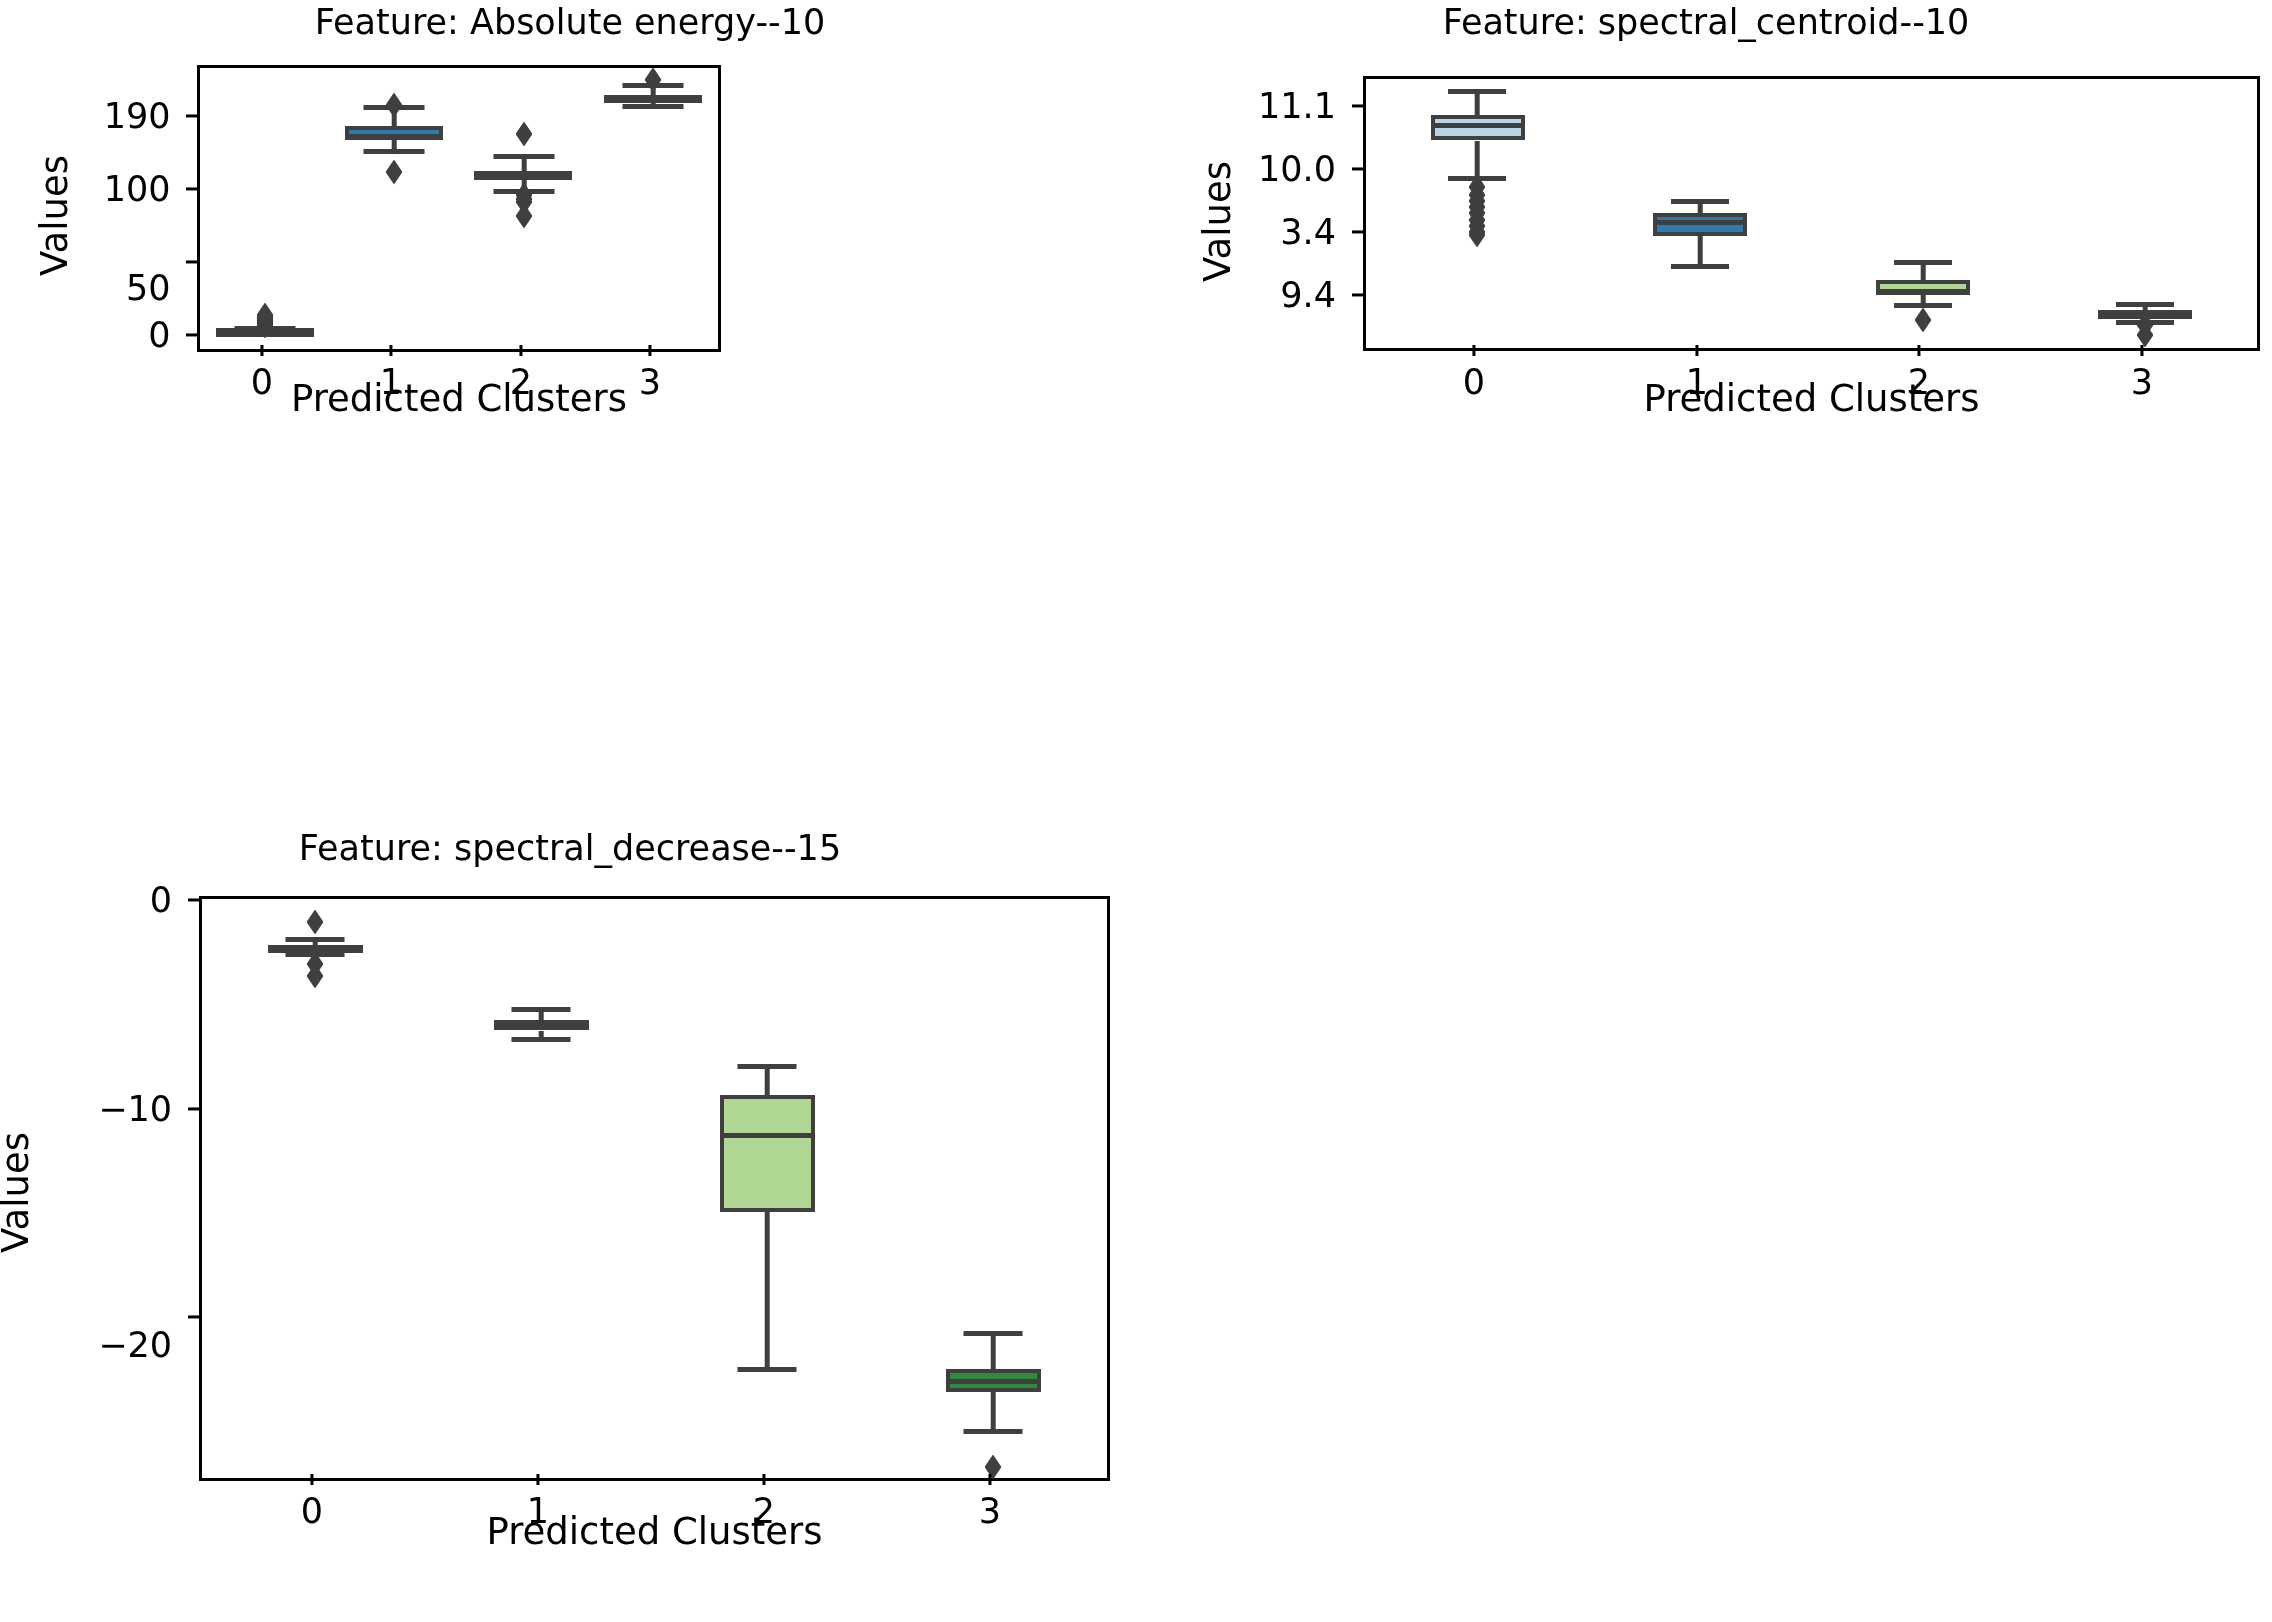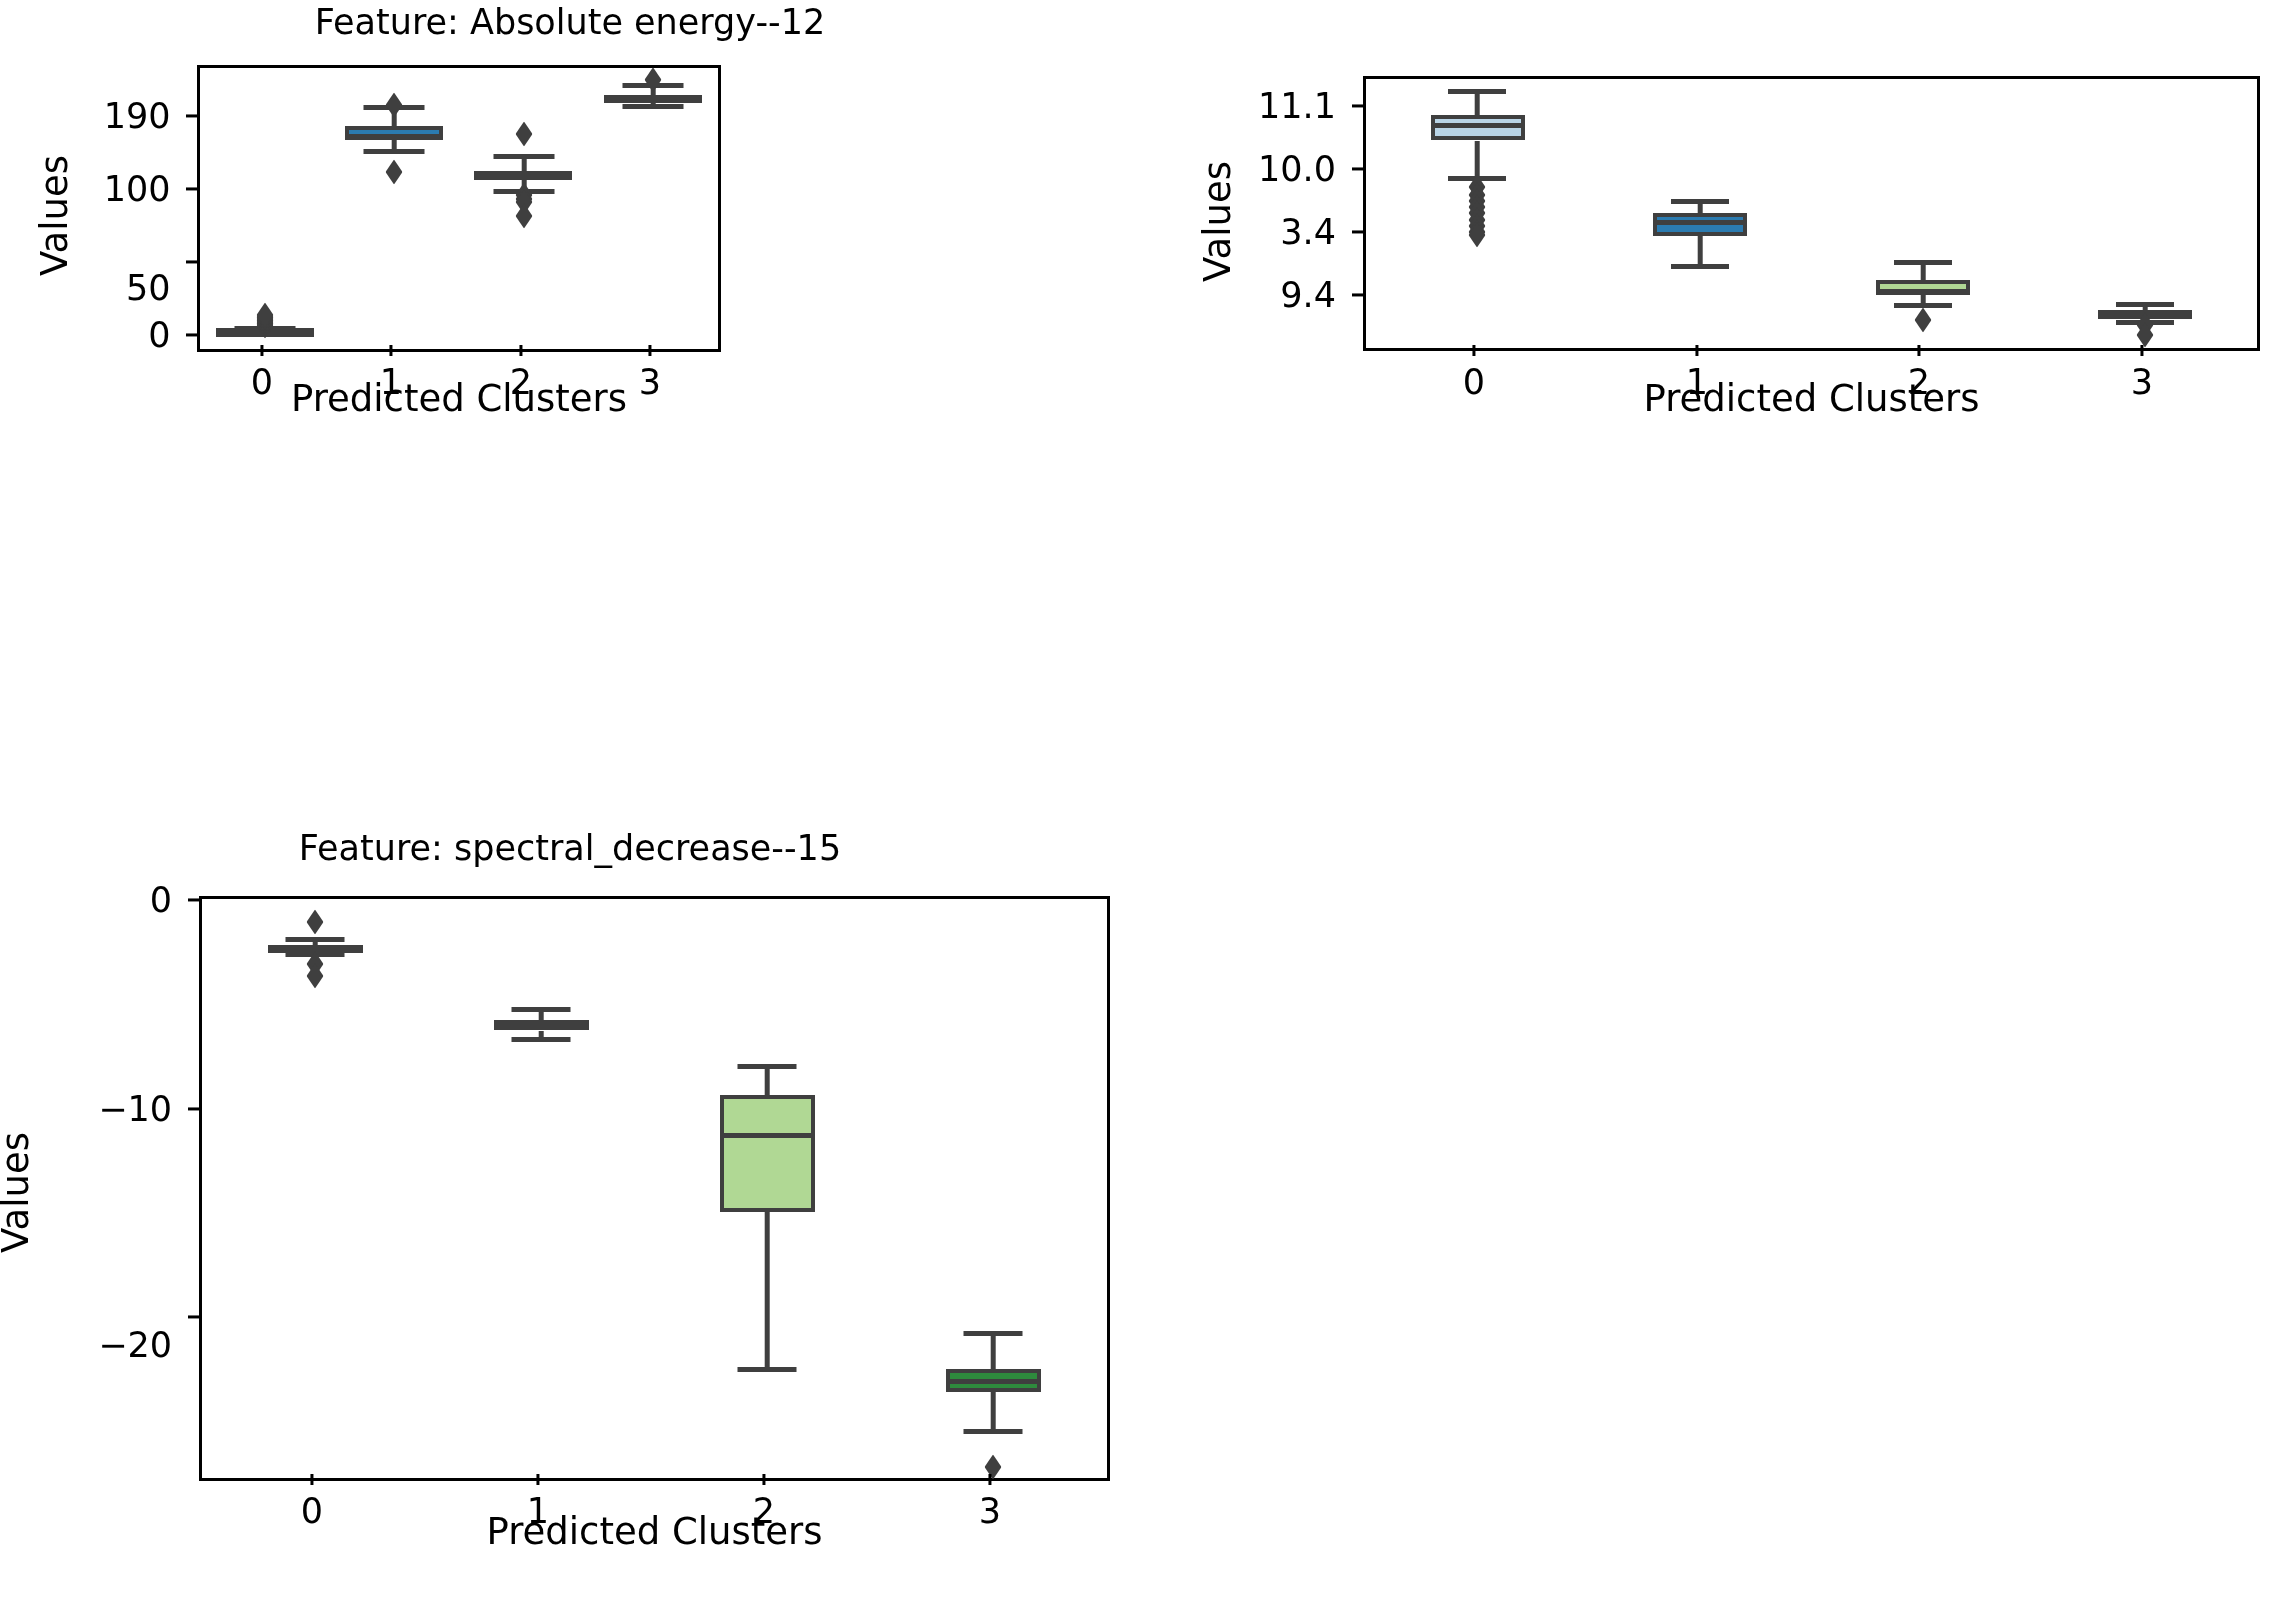--- a/index.html
+++ b/index.html
@@ -20,21 +20,21 @@
   .cap{position:absolute;height:4.6px;background:#3f3f3f;transform:translateX(-50%);}
   .flier{position:absolute;width:17px;height:25px;background:#3f3f3f;
          transform:translate(-50%,-50%);clip-path:polygon(50% 0,100% 50%,50% 100%,0 50%);}
 </style>
 </head>
 <body>
 
 <div class="figure">
 
   <div class="panel" style="left:0px;top:0px;width:1140px;height:817px;">
-    <div class="title" style="top:1.5px;">Feature: Absolute energy--12</div>
+    <div class="title" style="top:1.5px;">Feature: Absolute energy--10</div>
     <div class="axes" id="ax0" style="left:197px;top:65px;width:524px;height:287px;">
         <div class="whisk-v" style="left: 65px; top: 261px; height: 0.9px;"></div>
         <div class="whisk-v" style="left: 65px; top: 263px; height: 0.9px;"></div>
         <div class="cap" style="left: 65px; top: 258px; width: 61px;"></div>
         <div class="cap" style="left: 65px; top: 262px; width: 61px;"></div>
         <div class="bx" style="left: 15.5px; width: 98px; top: 261px; height: 7.7px; background: rgb(185, 212, 230);"></div>
         <div class="med" style="left: 15.5px; width: 98px; top: 260px;"></div>
         <div class="flier" style="left: 65px; top: 258px;"></div>
         <div class="flier" style="left: 65px; top: 256px;"></div>
         <div class="flier" style="left: 65px; top: 255px;"></div>
@@ -84,20 +84,21 @@
       <div class="xtick-label" style="left: 262px; top: 362px;">0</div>
       <div class="xtick-mark" style="left: 391px; top: 345px;"></div>
       <div class="xtick-label" style="left: 391px; top: 362px;">1</div>
       <div class="xtick-mark" style="left: 521px; top: 345px;"></div>
       <div class="xtick-label" style="left: 521px; top: 362px;">2</div>
       <div class="xtick-mark" style="left: 650px; top: 345px;"></div>
       <div class="xtick-label" style="left: 650px; top: 362px;">3</div>
     </div>
 
   <div class="panel" style="left:1140px;top:0px;width:1132px;height:817px;">
+    <div class="title" style="top:1.5px;">Feature: spectral_centroid--10</div>
     <div class="axes" id="ax1" style="left:223px;top:76px;width:897px;height:275px;">
         <div class="whisk-v" style="left: 111px; top: 12.6px; height: 24px;"></div>
         <div class="whisk-v" style="left: 111px; top: 62px; height: 38px;"></div>
         <div class="cap" style="left: 111px; top: 10.3px; width: 58px;"></div>
         <div class="cap" style="left: 111px; top: 97px; width: 58px;"></div>
         <div class="bx" style="left: 65px; width: 94px; top: 36px; height: 25px; background: rgb(185, 212, 230);"></div>
         <div class="med" style="left: 65px; width: 94px; top: 44px;"></div>
         <div class="flier" style="left: 111px; top: 108px;"></div>
         <div class="flier" style="left: 111px; top: 116px;"></div>
         <div class="flier" style="left: 111px; top: 122px;"></div>

